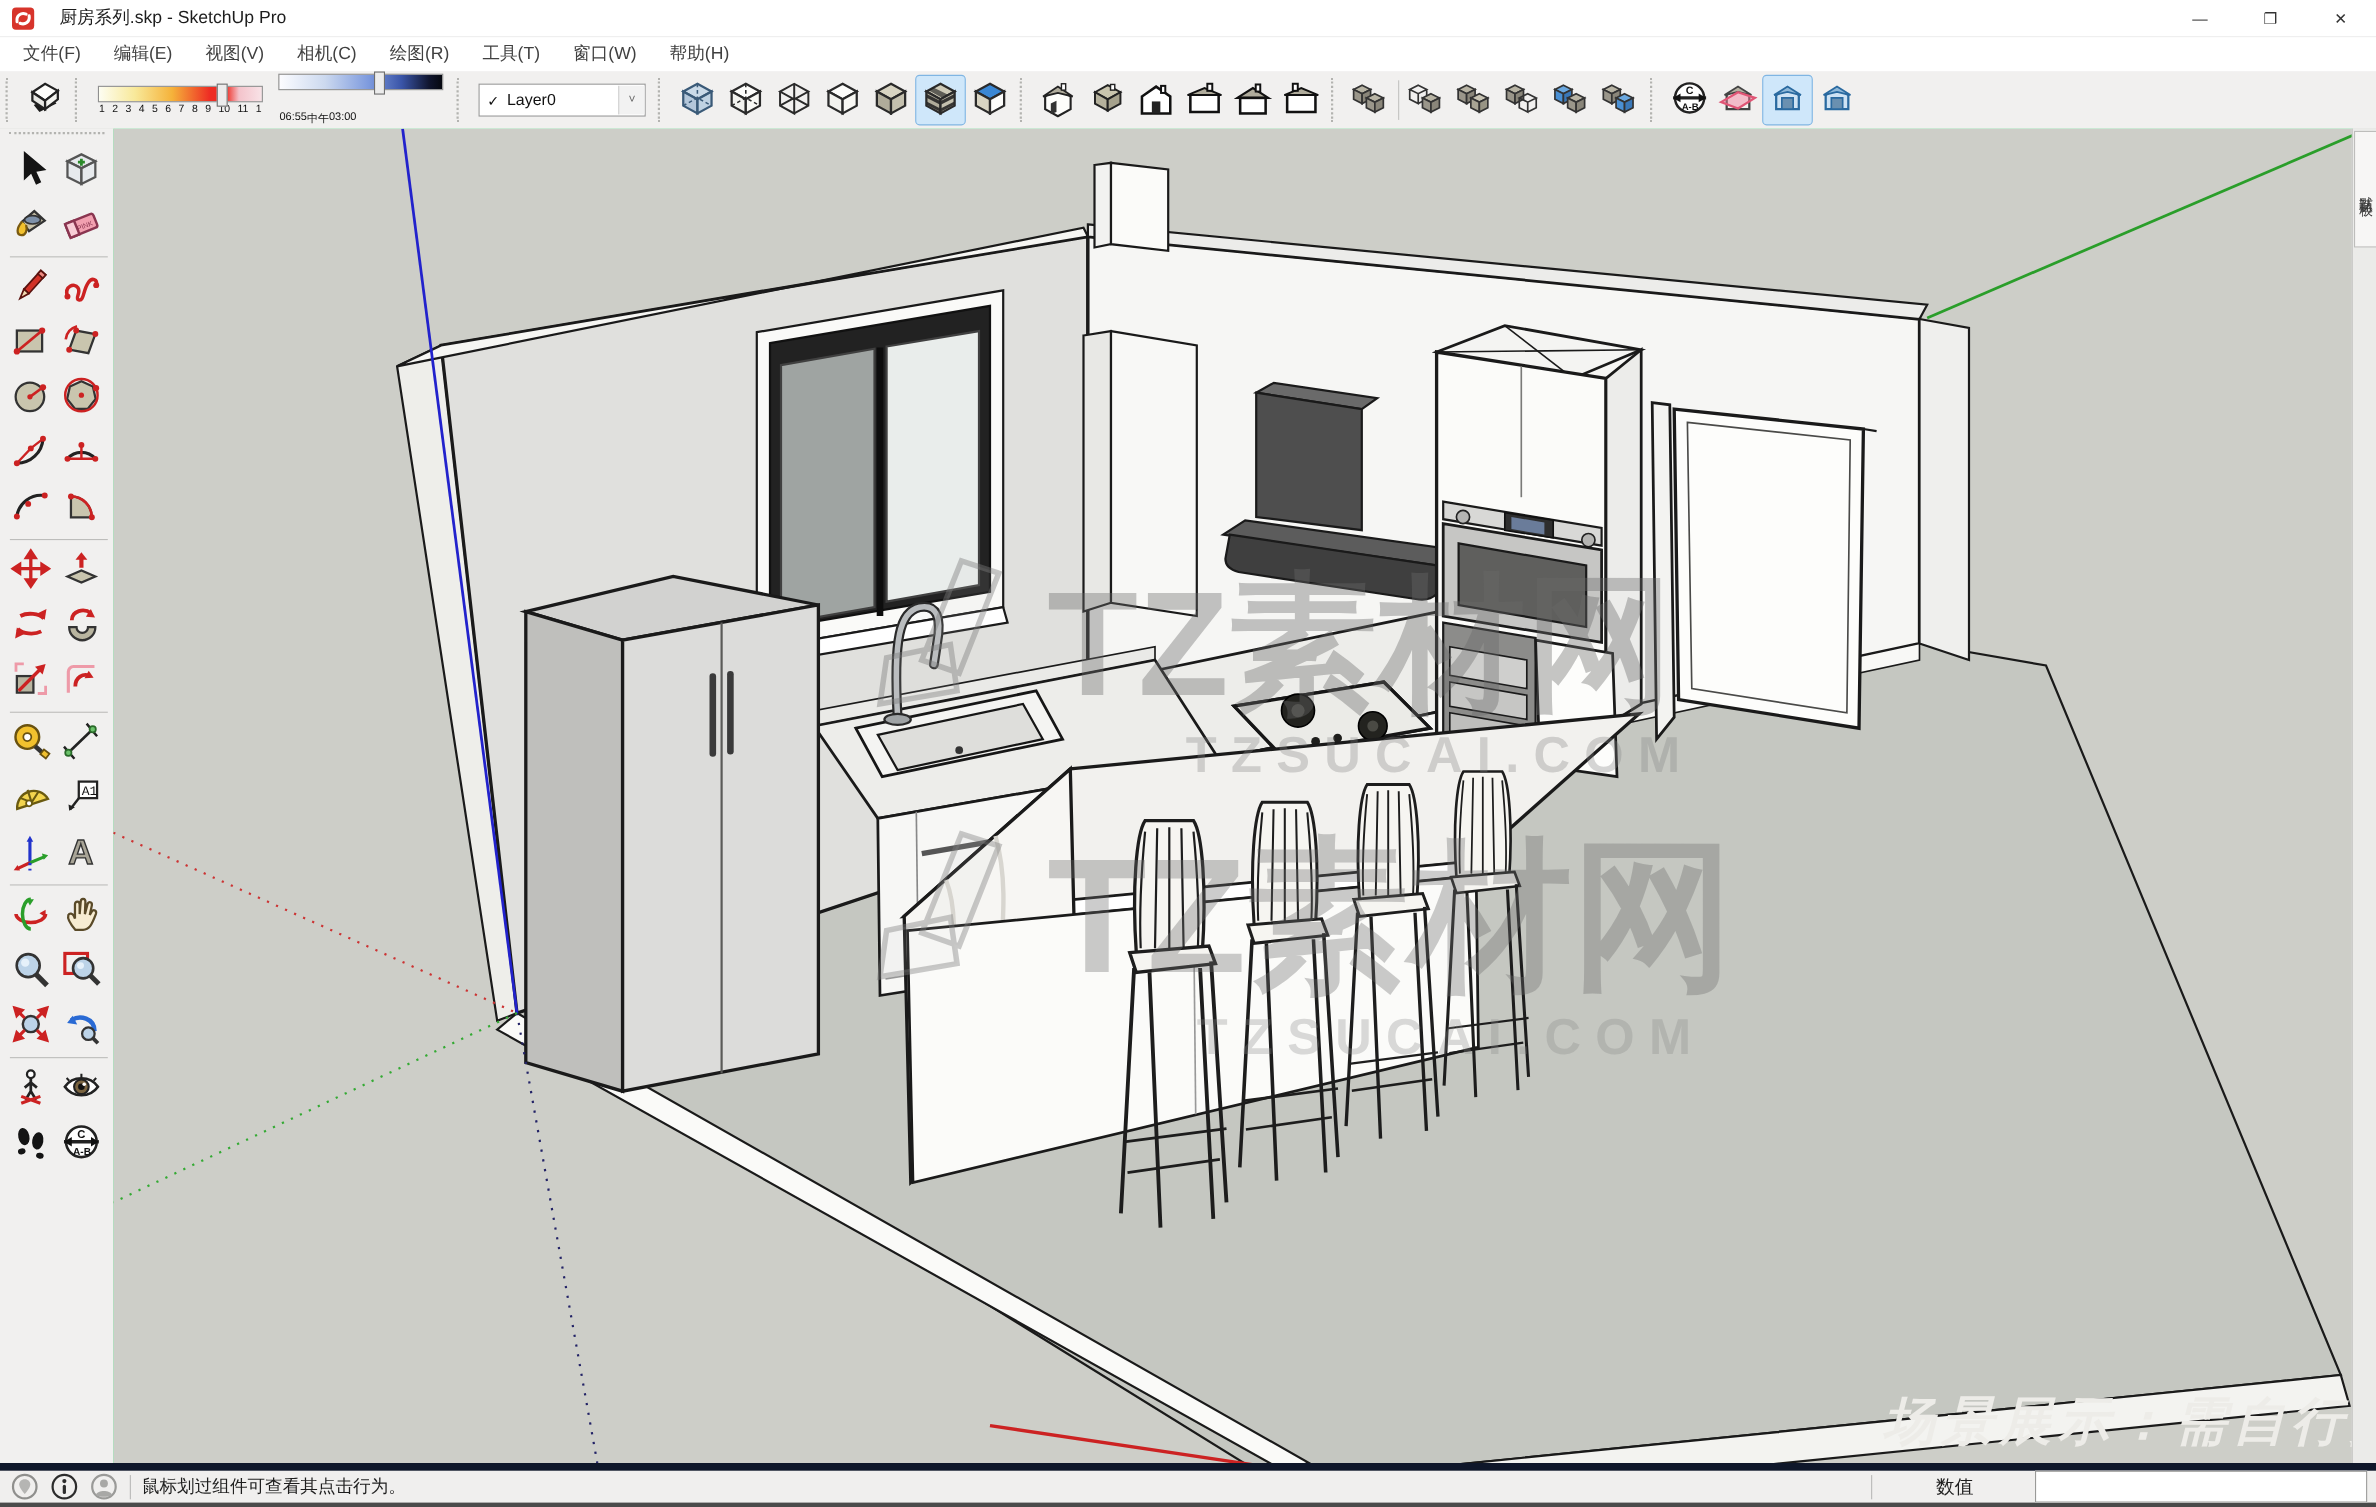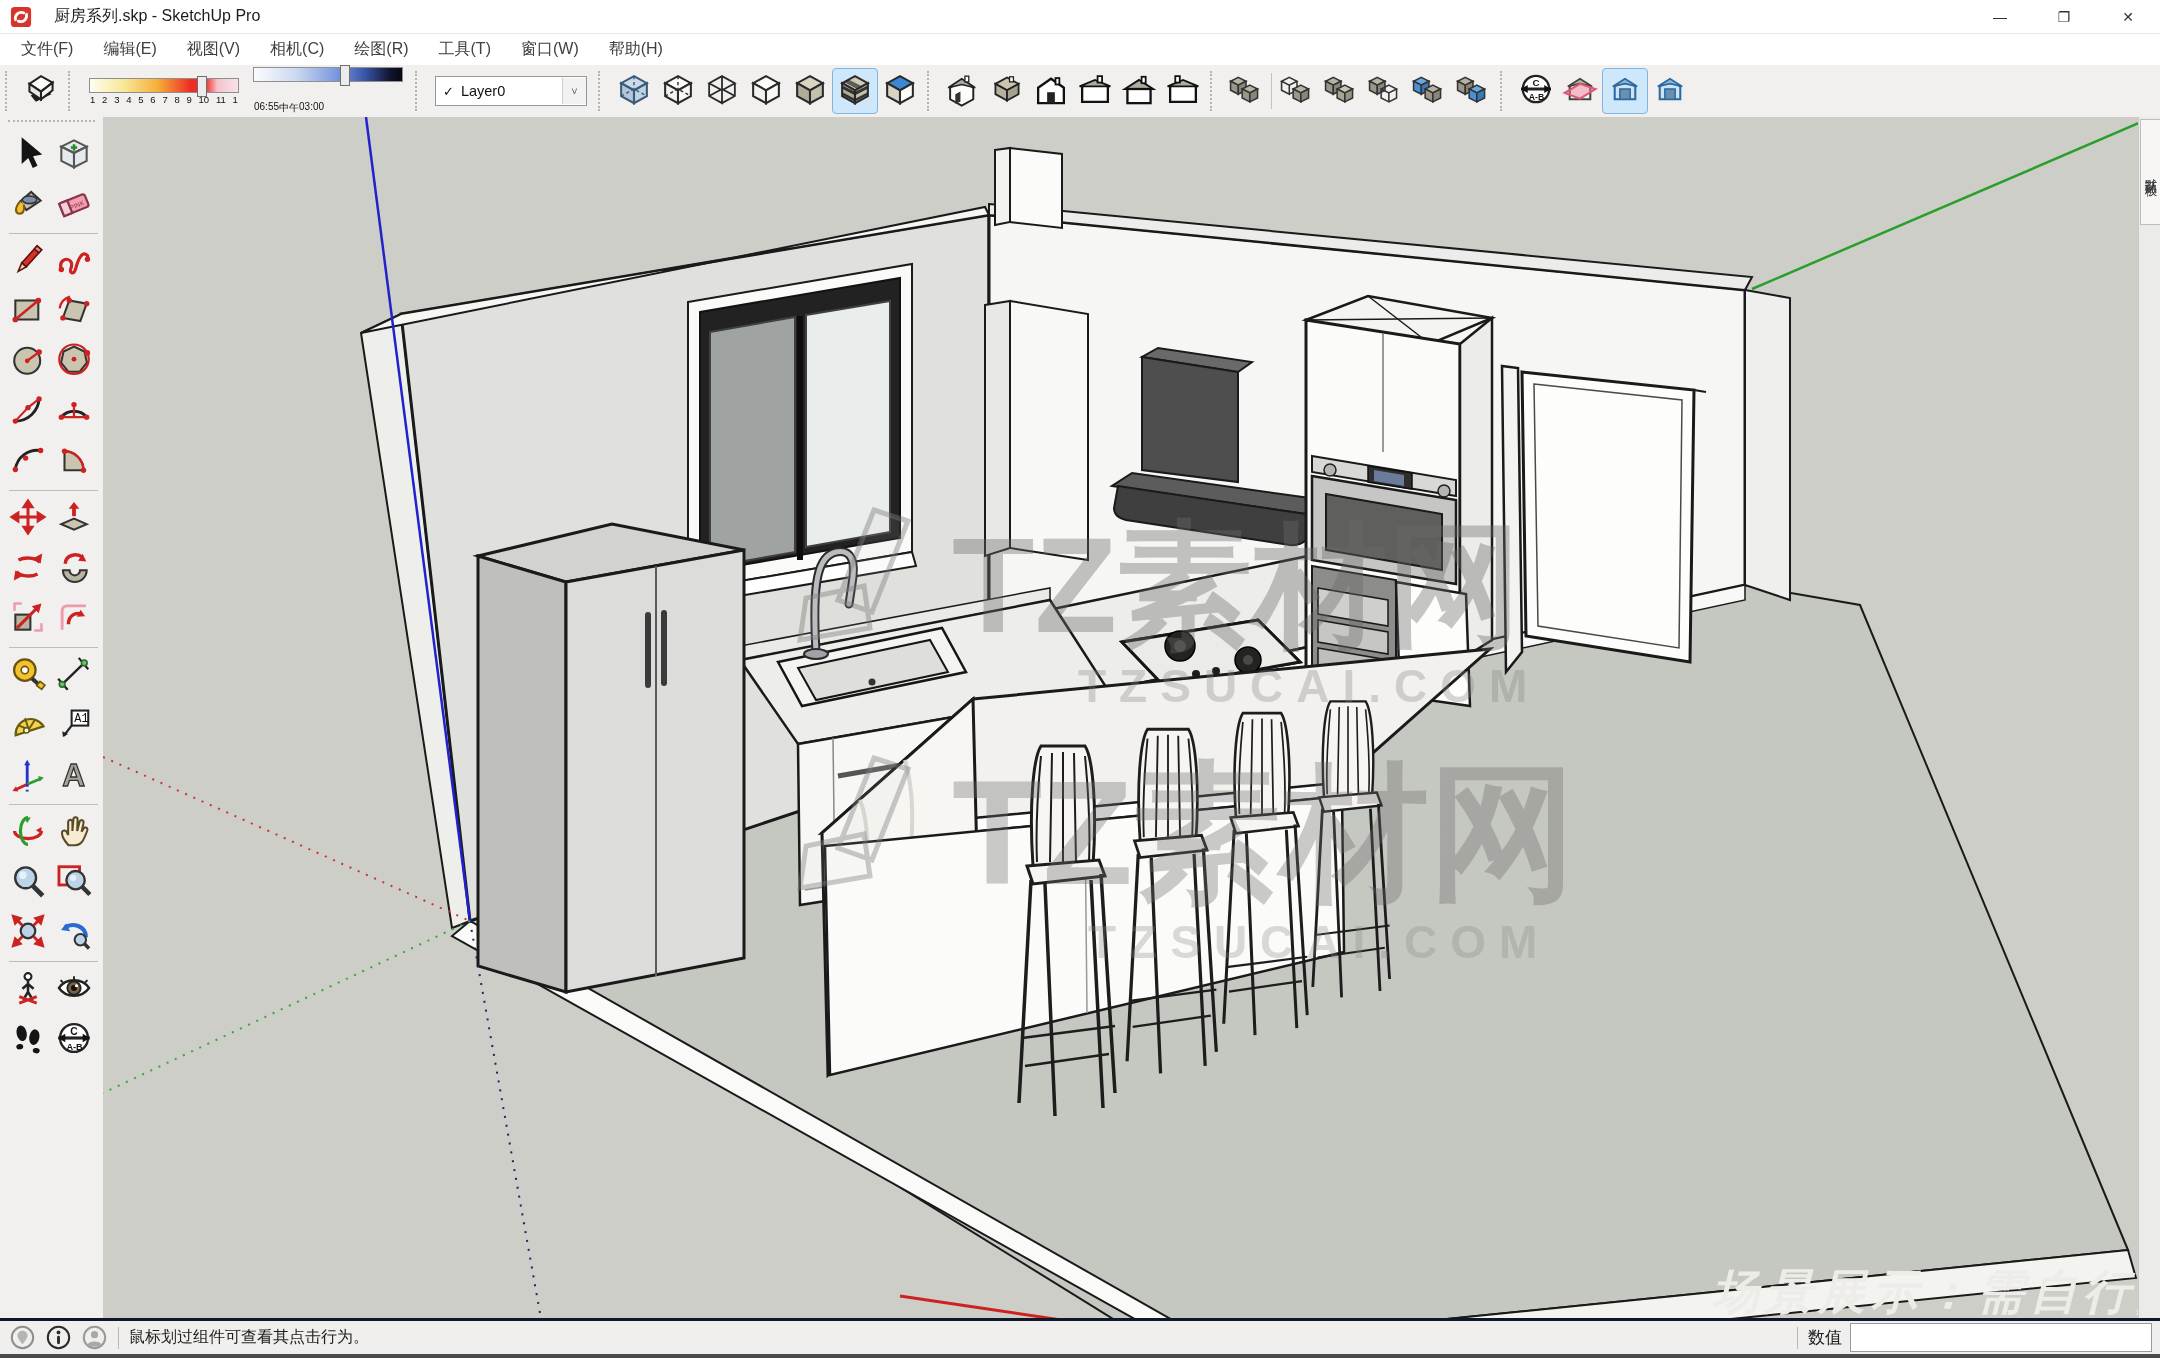--- a/index.html
+++ b/index.html
@@ -46,27 +46,27 @@
   .pal-div{width:92px;height:1px;background:#bdbdbb;margin:3px 0 3px 4px;}
   
   .viewport{position:absolute;left:103px;top:117px;width:2036px;height:1213px;background:#86efac;}
   .viewport svg{display:block;width:100%;height:100%;}
   
   .tray{position:absolute;right:0;top:117px;width:21px;bottom:40px;background:#ebebe9;border-left:1px solid #c9c9c7;}
   .tray-tab{margin:2px 0 0 1px;width:19px;height:104px;background:#f7f6f5;border:1px solid #bdbdbb;
             display:flex;align-items:center;justify-content:center;}
   .tray-tab span{writing-mode:vertical-rl;font-size:12.5px;color:#3a3a3a;letter-spacing:2px;}
   
-  .statusbar{position:absolute;left:0;bottom:12px;width:2160px;height:40px;background:#f0efee;
-             border-top:3px solid #0f172a;border-bottom:4px solid #4a4a4a;box-sizing:border-box;
+  .statusbar{position:absolute;left:0;bottom:0;width:2160px;height:40px;background:#f0efee;
+             border-top:7px solid #0f172a;border-bottom:4px solid #4a4a4a;box-sizing:border-box;
              display:flex;align-items:center;}
   .sicon{width:27px;height:27px;margin-left:9px;}
   .sep{width:1px;height:22px;background:#b9b9b7;margin:0 10px;}
   .hint{font-size:16px;color:#1e1e1e;}
-  .meas{margin-left:auto;display:flex;align-items:center;}
+  .meas{margin-left:auto;display:flex;align-items:center;gap:48px;}
   .meas-label{font-size:17px;color:#1e1e1e;margin-right:8px;}
   .meas-input{width:296px;height:25px;border:1px solid #9a9a98;background:#fff;font-size:14px;
               font-family:"Liberation Sans",sans-serif;margin-right:8px;}
 </style>
 </head>
 <body>
 
 <div class="titlebar">
   <svg class="su-logo" viewBox="0 0 24 24">
     <rect x="1" y="1" width="22" height="22" rx="4" fill="#d7342b"></rect>

